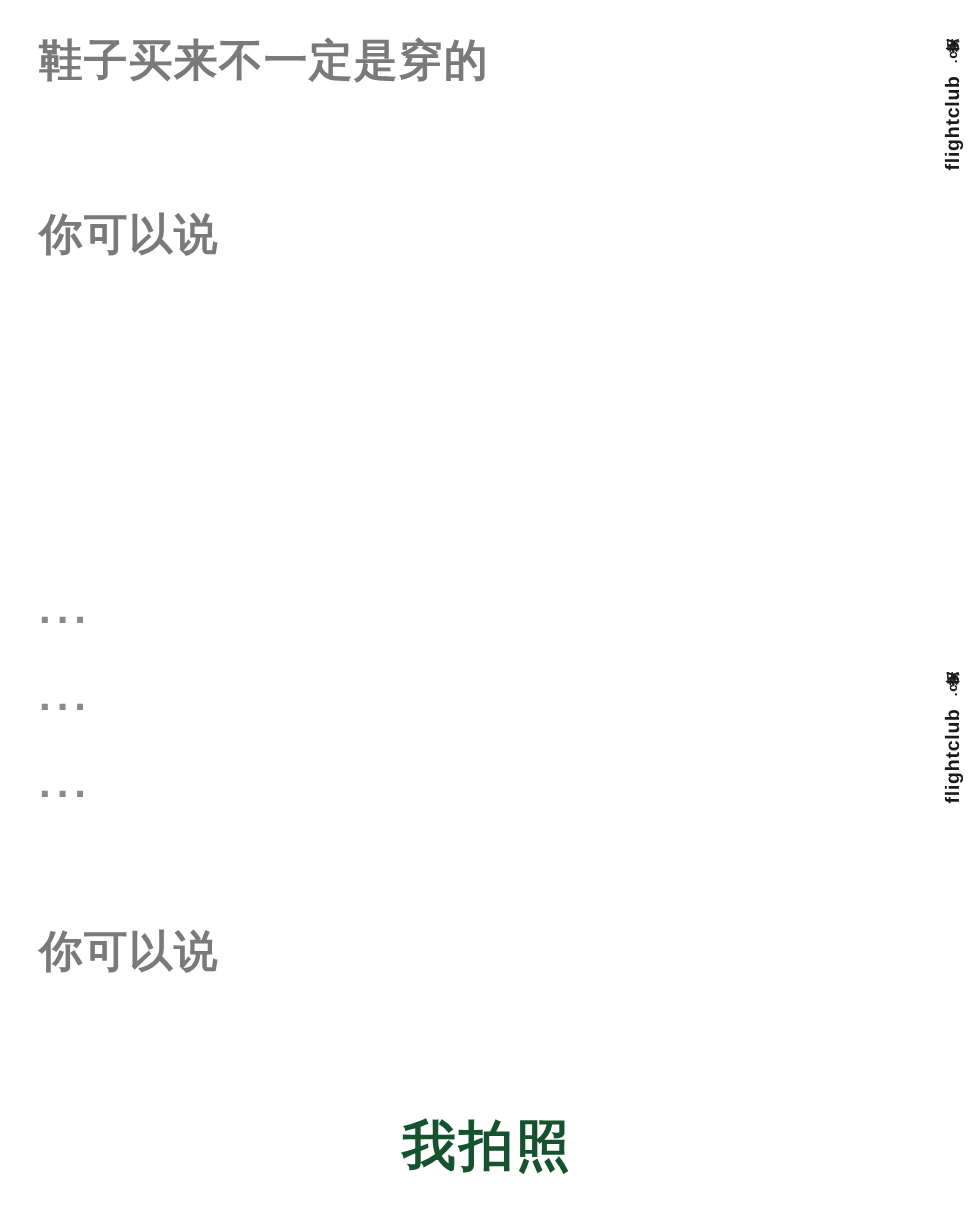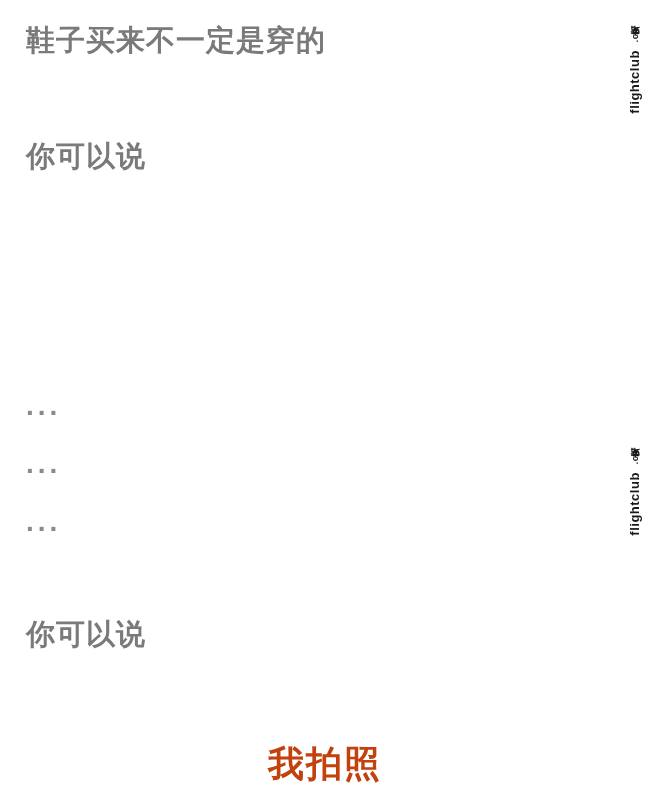--- a/index.html
+++ b/index.html
@@ -45,21 +45,21 @@
   .dots-1 { top: 392px; }
   .dots-2 { top: 450px; }
   .dots-3 { top: 508px; }
   .line-5 { top: 620px; }
   .punch {
     position: absolute;
     left: 0;
     top: 740px;
     width: 650px;
     text-align: center;
-    color: #c2410c;
+    color: #14532d;
     font-weight: bold;
     font-size: 36px;
     letter-spacing: 2px;
     white-space: nowrap;
   }
   .watermark {
     position: absolute;
     right: 8px;
     color: #1a1a1a;
     font-weight: bold;

